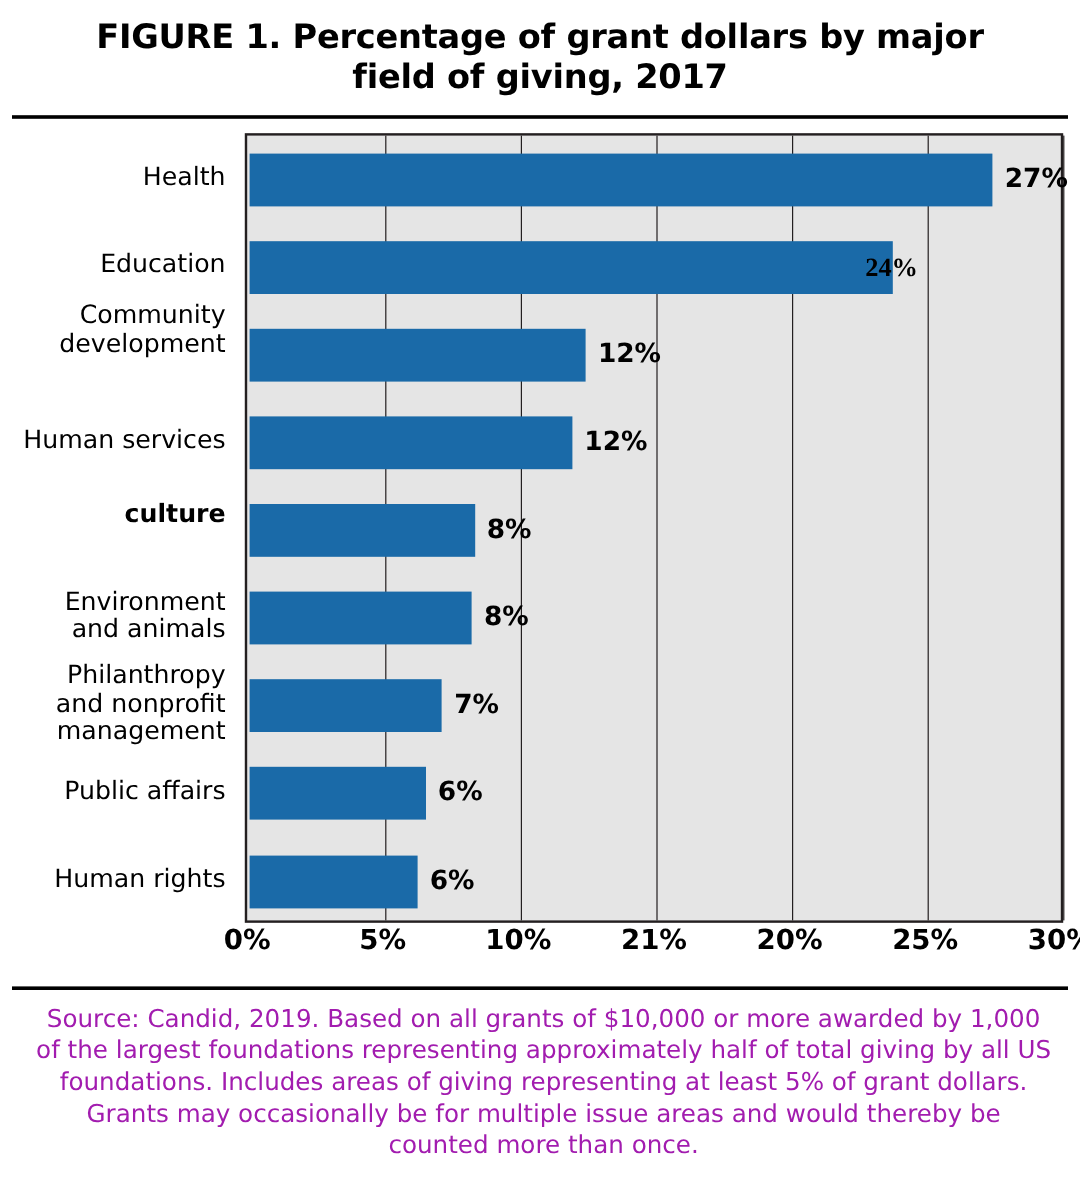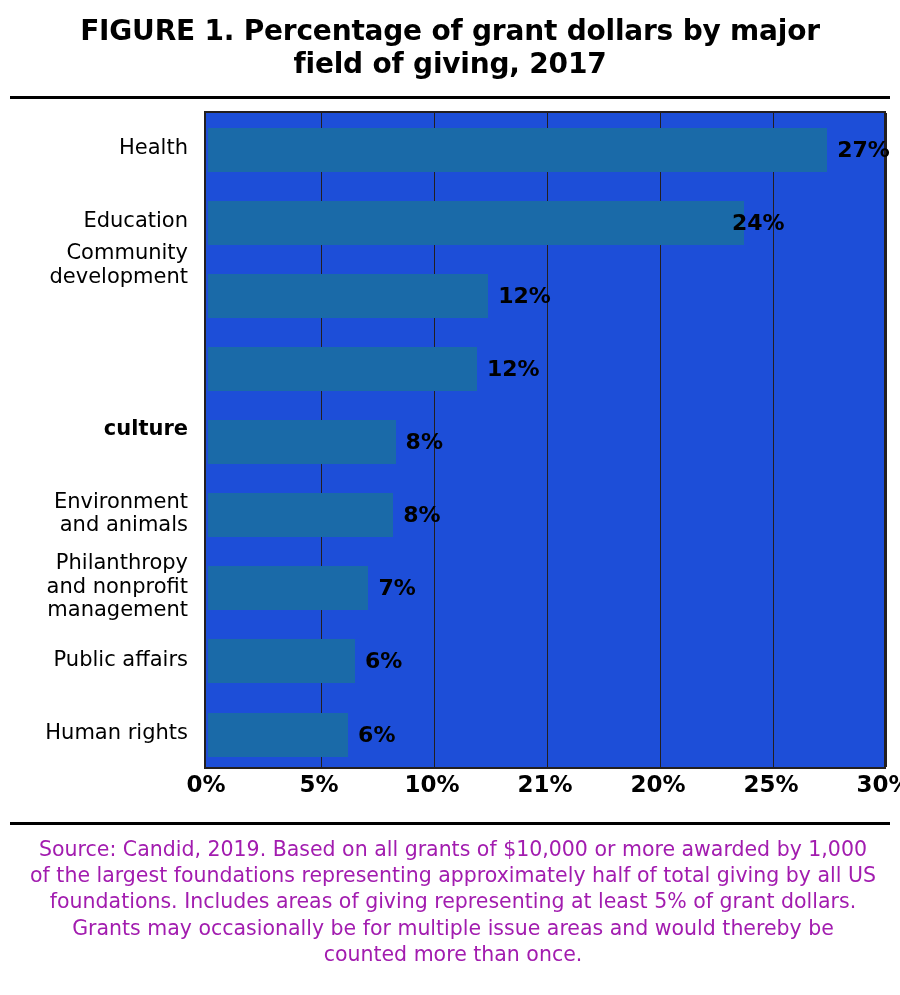--- a/index.html
+++ b/index.html
@@ -74,21 +74,21 @@
 
   
   .plot {
     position: absolute;
     left: 190px;
     top: 0;
     width: 682px;
     height: 658px;
     border: 2px solid #231f20;
     box-sizing: border-box;
-    background: #1d4ed8;
+    background: #e5e5e5;
   }
   .gridline {
     position: absolute;
     top: 0;
     bottom: 0;
     width: 1px;
     background: #231f20;
   }
   .bar {
     position: absolute;
@@ -153,23 +153,26 @@
   <div class="chart-wrap">
     <div class="plot-outer">
 
       <div class="cat-labels" id="catLabels">
           <div class="cat-label" style="top: 24.8056px;">
             <div>Health</div>
           </div>
           <div class="cat-label" style="top: 97.9167px;">
             <div>Education</div>
           </div>
-          <div class="cat-label" style="top: 130px;">
+          <div class="cat-label" style="top: 140px;">
             <div>Community</div>
             <div>development</div>
+          </div>
+          <div class="cat-label" style="top: 244.139px;">
+            <div>Human services</div>
           </div>
           <div class="cat-label bold" style="top: 305.5px;">
             <div>culture</div>
           </div>
           <div class="cat-label" style="top: 378.611px;">
             <div>Environment</div>
             <div>and animals</div>
           </div>
           <div class="cat-label" style="top: 439.972px;">
             <div>Philanthropy</div>
@@ -187,21 +190,21 @@
       <div class="plot" id="plotBox">
           <div class="gridline" style="left: 115px;"></div>
           <div class="gridline" style="left: 228px;"></div>
           <div class="gridline" style="left: 341px;"></div>
           <div class="gridline" style="left: 454px;"></div>
           <div class="gridline" style="left: 567px;"></div>
           <div class="gridline" style="left: 680px;"></div>
           <div class="bar" style="left: 2px; top: 14.5556px; width: 619.24px; height: 44px; background: rgb(26, 106, 168);"></div>
           <div class="bar-value" style="left: 631.24px; top: 23.5556px;">27%</div>
           <div class="bar" style="left: 2px; top: 87.6667px; width: 535.62px; height: 44px; background: rgb(26, 106, 168);"></div>
-          <div class="bar-value" style="left: 526px; top: 96.6667px;">24%</div>
+          <div class="bar-value" style="left: 515px; top: 96.6667px; font-family: Liberation Serif, serif;">24%</div>
           <div class="bar" style="left: 2px; top: 160.778px; width: 280.24px; height: 44px; background: rgb(26, 106, 168);"></div>
           <div class="bar-value" style="left: 292.24px; top: 169.778px;">12%</div>
           <div class="bar" style="left: 2px; top: 233.889px; width: 268.94px; height: 44px; background: rgb(26, 106, 168);"></div>
           <div class="bar-value" style="left: 280.94px; top: 242.889px;">12%</div>
           <div class="bar" style="left: 2px; top: 307px; width: 187.58px; height: 44px; background: rgb(26, 106, 168);"></div>
           <div class="bar-value" style="left: 199.58px; top: 316px;">8%</div>
           <div class="bar" style="left: 2px; top: 380.111px; width: 185.32px; height: 44px; background: rgb(26, 106, 168);"></div>
           <div class="bar-value" style="left: 197.32px; top: 389.111px;">8%</div>
           <div class="bar" style="left: 2px; top: 453.222px; width: 160.46px; height: 44px; background: rgb(26, 106, 168);"></div>
           <div class="bar-value" style="left: 172.46px; top: 462.222px;">7%</div>

